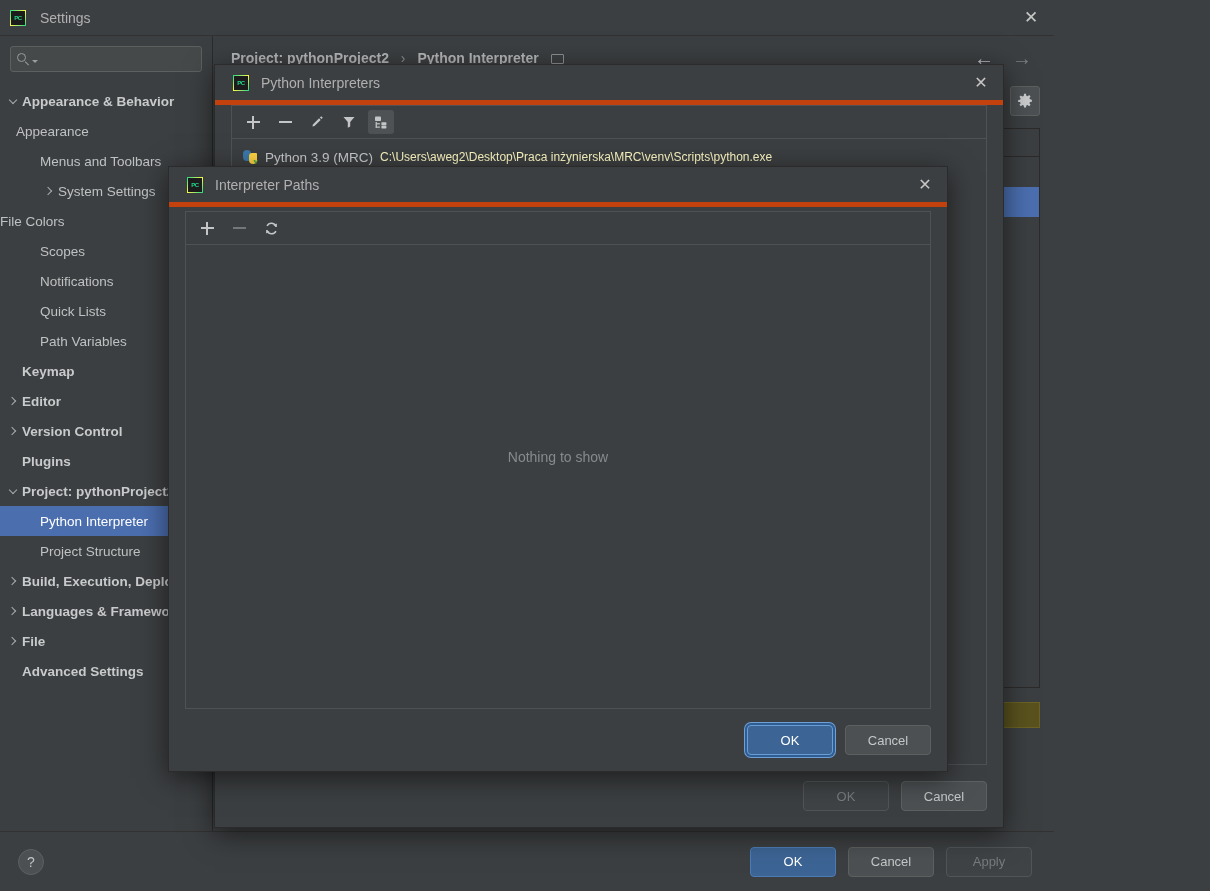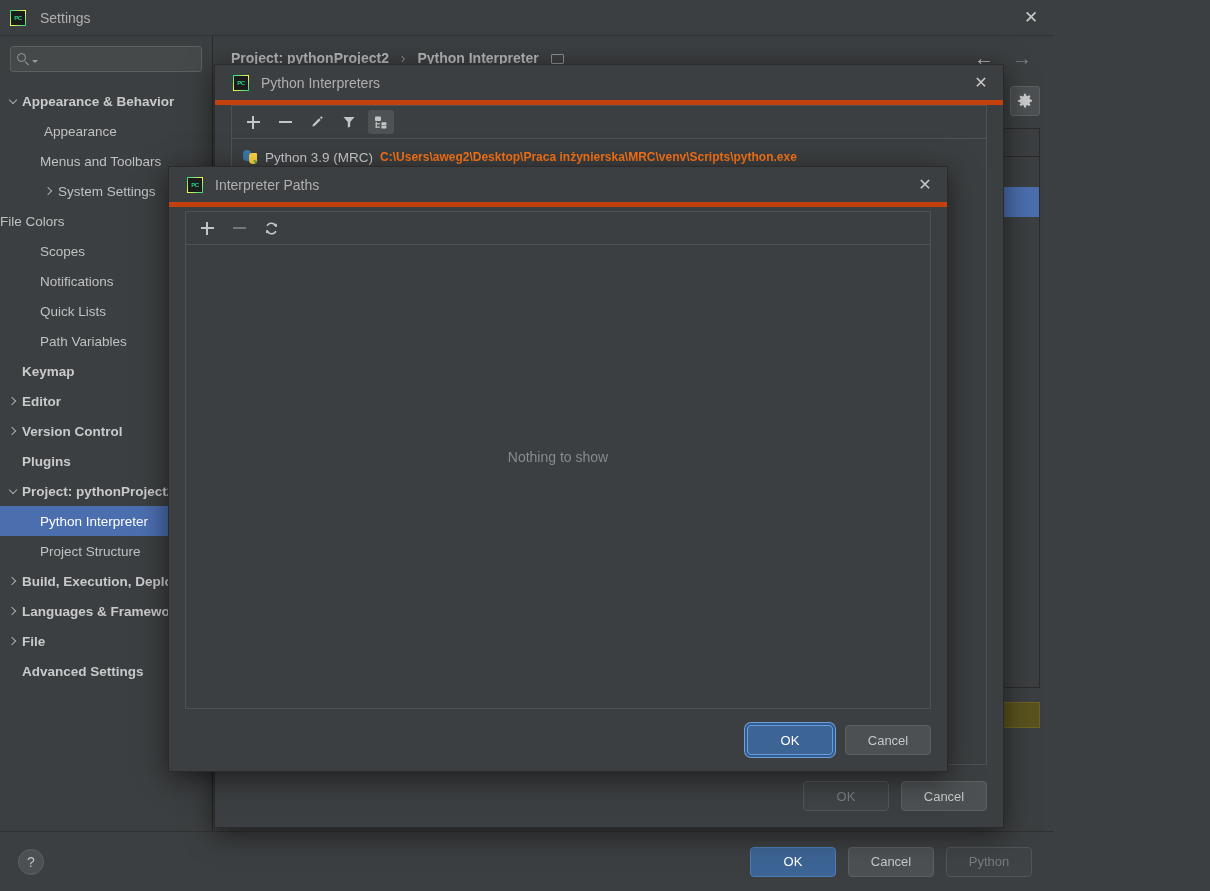--- a/index.html
+++ b/index.html
@@ -223,21 +223,21 @@
   }
   .plus::before { left: 0; top: 5.7px; width: 13px; height: 1.8px; }
   .plus::after { top: 0; left: 5.7px; width: 1.8px; height: 13px; }
   .minus { width: 13px; height: 1.8px; background: currentColor; }
 
   .panel-list { flex: 1; position: relative; overflow: hidden; }
   .interp-item {
     height: 26px; display: flex; align-items: center; gap: 7px; padding: 0 10px;
   }
   .interp-name { font-size: 13.5px; color: #c8cacb; }
-  .interp-path { font-size: 12px; color: #f97316; font-weight: bold; }
+  .interp-path { font-size: 12px; color: #fef9c3; }
   .empty-msg {
     position: absolute; left: 0; right: 0; top: 44%;
     text-align: center; color: #868a8c; font-size: 14px;
   }
   .dlg-footer {
     height: 62px; flex: 0 0 62px; display: flex; align-items: center;
     justify-content: flex-end; gap: 12px; padding: 0 16px;
   }
 
   
@@ -285,21 +285,21 @@
             <input class="search-input" type="text" placeholder="" style="">
           </div>
         </div>
         <div class="tree" id="sidebar-tree">
             <div class="tree-row bold" style="padding-left: 4px;">
               <span class="arrow">
                 <span class="chev down"></span>
               </span>
               <span class="tree-label">Appearance &amp; Behavior</span>
             </div>
-            <div class="tree-row" style="padding-left: 44px;">
+            <div class="tree-row" style="padding-left: 16px;">
               <span class="arrow" style="width: 0px; flex-basis: 0px;"></span>
               <span class="tree-label">Appearance</span>
             </div>
             <div class="tree-row" style="padding-left: 40px;">
               <span class="arrow" style="width: 0px; flex-basis: 0px;"></span>
               <span class="tree-label">Menus and Toolbars</span>
             </div>
             <div class="tree-row" style="padding-left: 40px;">
               <span class="arrow">
                 <span class="chev right"></span>
@@ -422,21 +422,21 @@
       </div>
     </div>
 
     <div class="settings-footer">
       <div class="help-btn">
         <span>?</span>
       </div>
       <div class="footer-btns">
         <div class="btn primary">OK</div>
         <div class="btn">Cancel</div>
-        <div class="btn disabled">Python</div>
+        <div class="btn disabled">Apply</div>
       </div>
     </div>
   </div>
 
   <div class="dlg" style="left:214px; top:64px; width:790px; height:764px;">
     <div class="dlg-title">
       <span class="pc-logo">
           <i>PC</i>
         </span>
       <span class="t">Python Interpreters</span>

